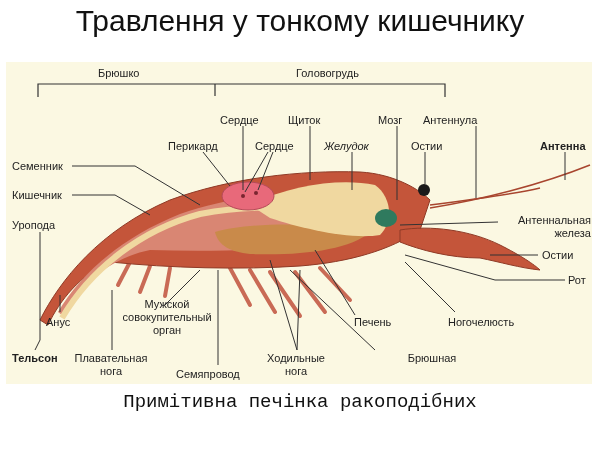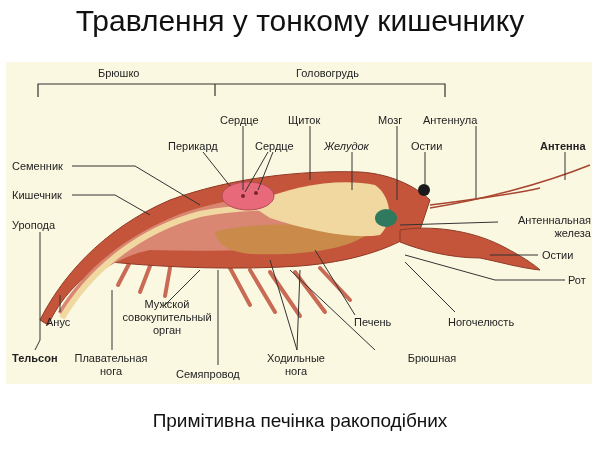--- a/index.html
+++ b/index.html
@@ -1,18 +1,18 @@
 <!DOCTYPE html>
 <html><head>
 <meta charset="utf-8">
 <style>
   html, body { margin:0; padding:0; }
   body { width:600px; height:450px; background:#ffffff; position:relative; overflow:hidden; font-family:"DejaVu Sans", sans-serif; }
   .title { position:absolute; top:4px; left:0; width:600px; text-align:center; font-size:30px; color:#111; font-family:"Liberation Sans", sans-serif; }
-  .subtitle { position:absolute; top:410px; left:0; width:600px; text-align:center; font-size:19px; color:#111; font-family:Liberation Sans, sans-serif; }
+  .subtitle { position:absolute; top:391px; left:0; width:600px; text-align:center; font-size:19px; color:#111; font-family:Liberation Mono, monospace; }
   .panel { position:absolute; left:6px; top:62px; width:586px; height:322px; background:#fbf8e2; }
   .lbl { position:absolute; font-size:11px; color:#222; font-family:"Liberation Sans", sans-serif; white-space:nowrap; line-height:13px; }
   .lbl.c { text-align:center; }
   .lbl.r { text-align:right; }
   svg.art { position:absolute; left:0; top:0; }
 </style>
 </head>
 <body>
 
 <div class="title">Травлення у тонкому кишечнику</div>

